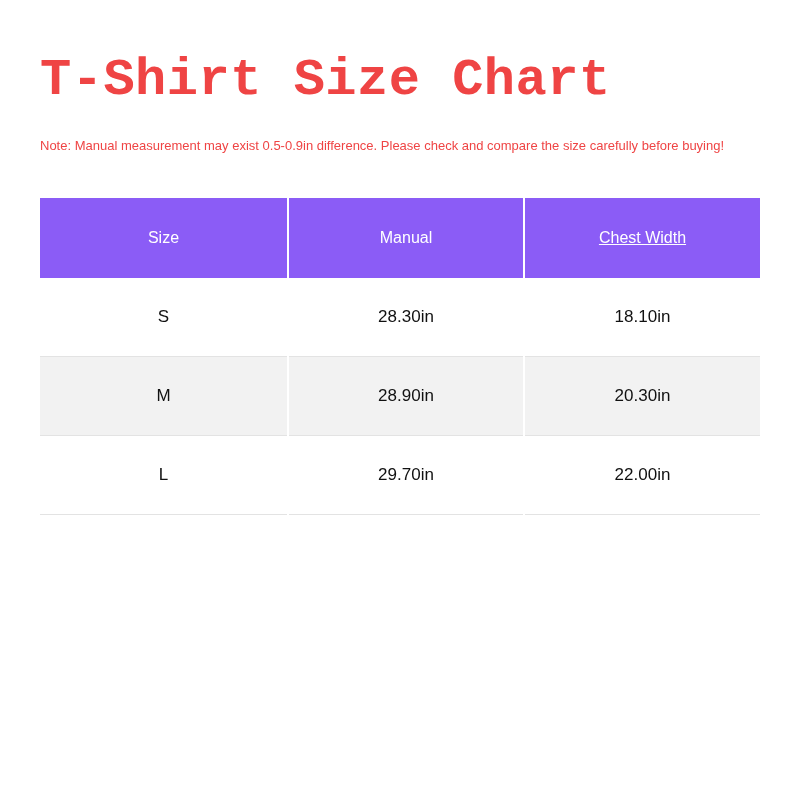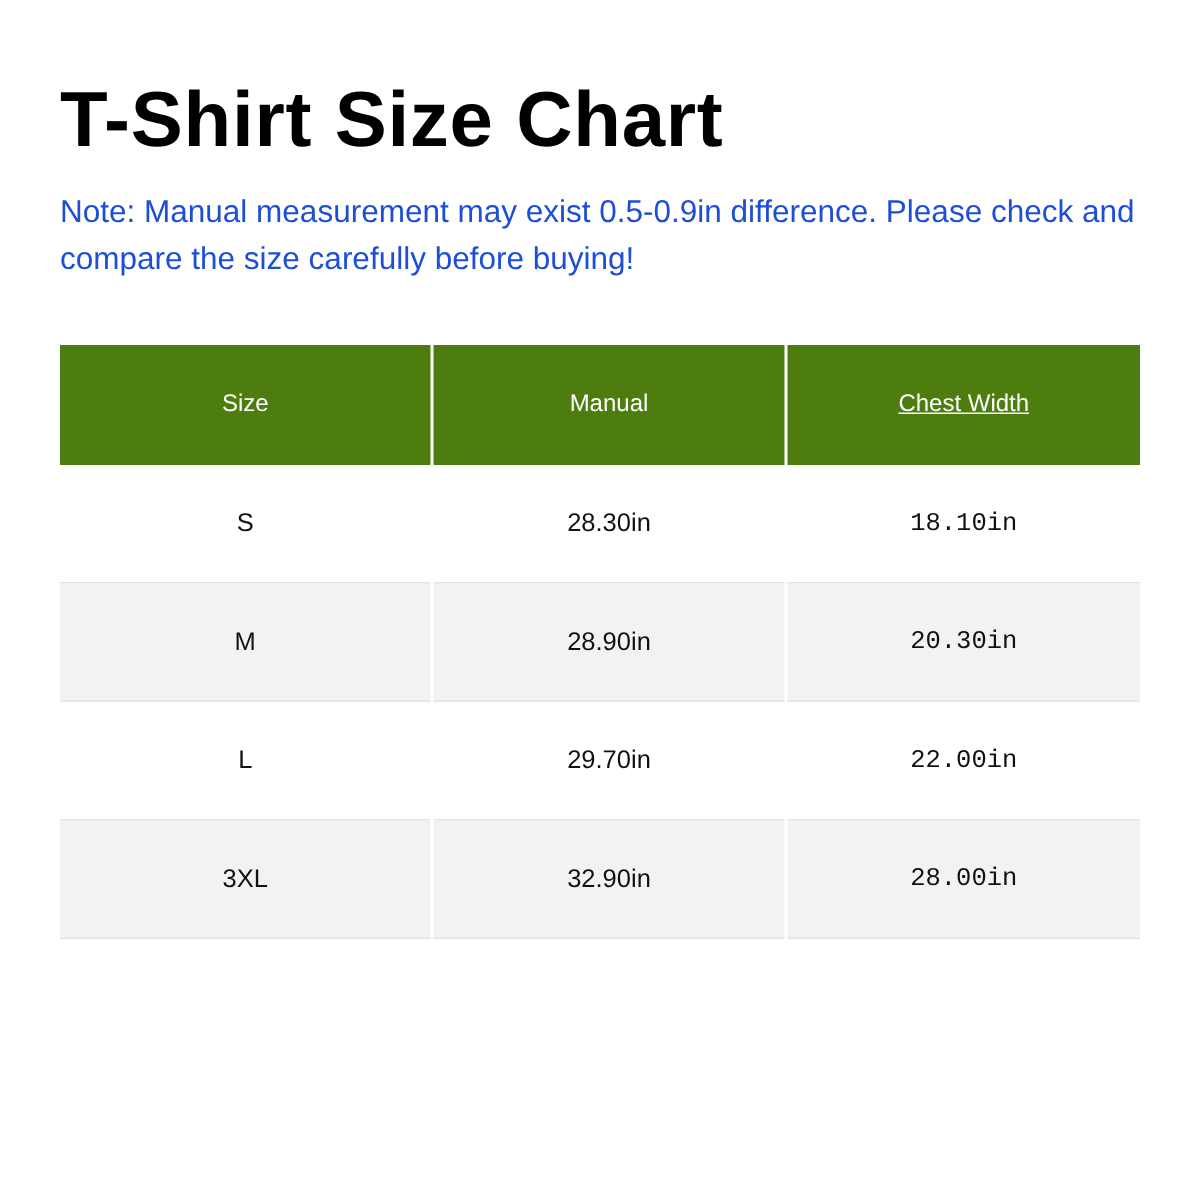--- a/index.html
+++ b/index.html
@@ -15,46 +15,46 @@
     overflow: hidden;
   }
   .page {
     width: 800px;
     height: 800px;
     box-sizing: border-box;
     padding: 52px 40px 0 40px;
     position: relative;
   }
   .title {
-    font-family: Liberation Sans, sans-serif;
+    font-family: Liberation Mono, monospace;
     font-weight: bold;
     font-size: 52px;
     line-height: 1.1;
     letter-spacing: 0.5px;
-    margin: 0 0 18px 0;
-    color: #000000;
+    margin: 0 0 28px 0;
+    color: #ef4444;
   }
   .note {
     font-family: "Liberation Sans", sans-serif;
-    font-size: 21px;
+    font-size: 13px;
     line-height: 1.45;
-    color: #1d4ed8;
+    color: #ef4444;
     max-width: 730px;
     margin: 0;
   }
   .table-wrap {
     margin-top: 42px;
   }
   table.size-table {
     border-collapse: collapse;
     width: 720px;
     table-layout: fixed;
   }
   table.size-table th {
-    background: #4d7c0f;
+    background: #8b5cf6;
     color: #ffffff;
     font-weight: normal;
     font-size: 16px;
     height: 78px;
     text-align: center;
     vertical-align: middle;
     border-right: 2px solid #ffffff;
   }
   table.size-table th:last-child {
     border-right: none;
@@ -64,21 +64,20 @@
     height: 76px;
     text-align: center;
     vertical-align: middle;
     font-size: 17px;
     color: #111111;
     border-right: 2px solid #ffffff;
     border-bottom: 1px solid #e3e3e3;
   }
   table.size-table td:last-child {
     border-right: none;
-    font-family: Liberation Mono, monospace;
   }
   table.size-table tbody tr.odd td {
     background: #ffffff;
   }
   table.size-table tbody tr.even td {
     background: #f2f2f2;
   }
   table.size-table col.c0 { width: 248px; }
   table.size-table col.c1 { width: 236px; }
   table.size-table col.c2 { width: 236px; }
@@ -115,22 +114,17 @@
         <tr class="even">
           <td>M</td>
           <td>28.90in</td>
           <td>20.30in</td>
         </tr>
         <tr class="odd">
           <td>L</td>
           <td>29.70in</td>
           <td>22.00in</td>
         </tr>
-        <tr class="even">
-          <td>3XL</td>
-          <td>32.90in</td>
-          <td>28.00in</td>
-        </tr>
       </tbody>
     </table>
   </div>
 
 </div>
 
 </body></html>

